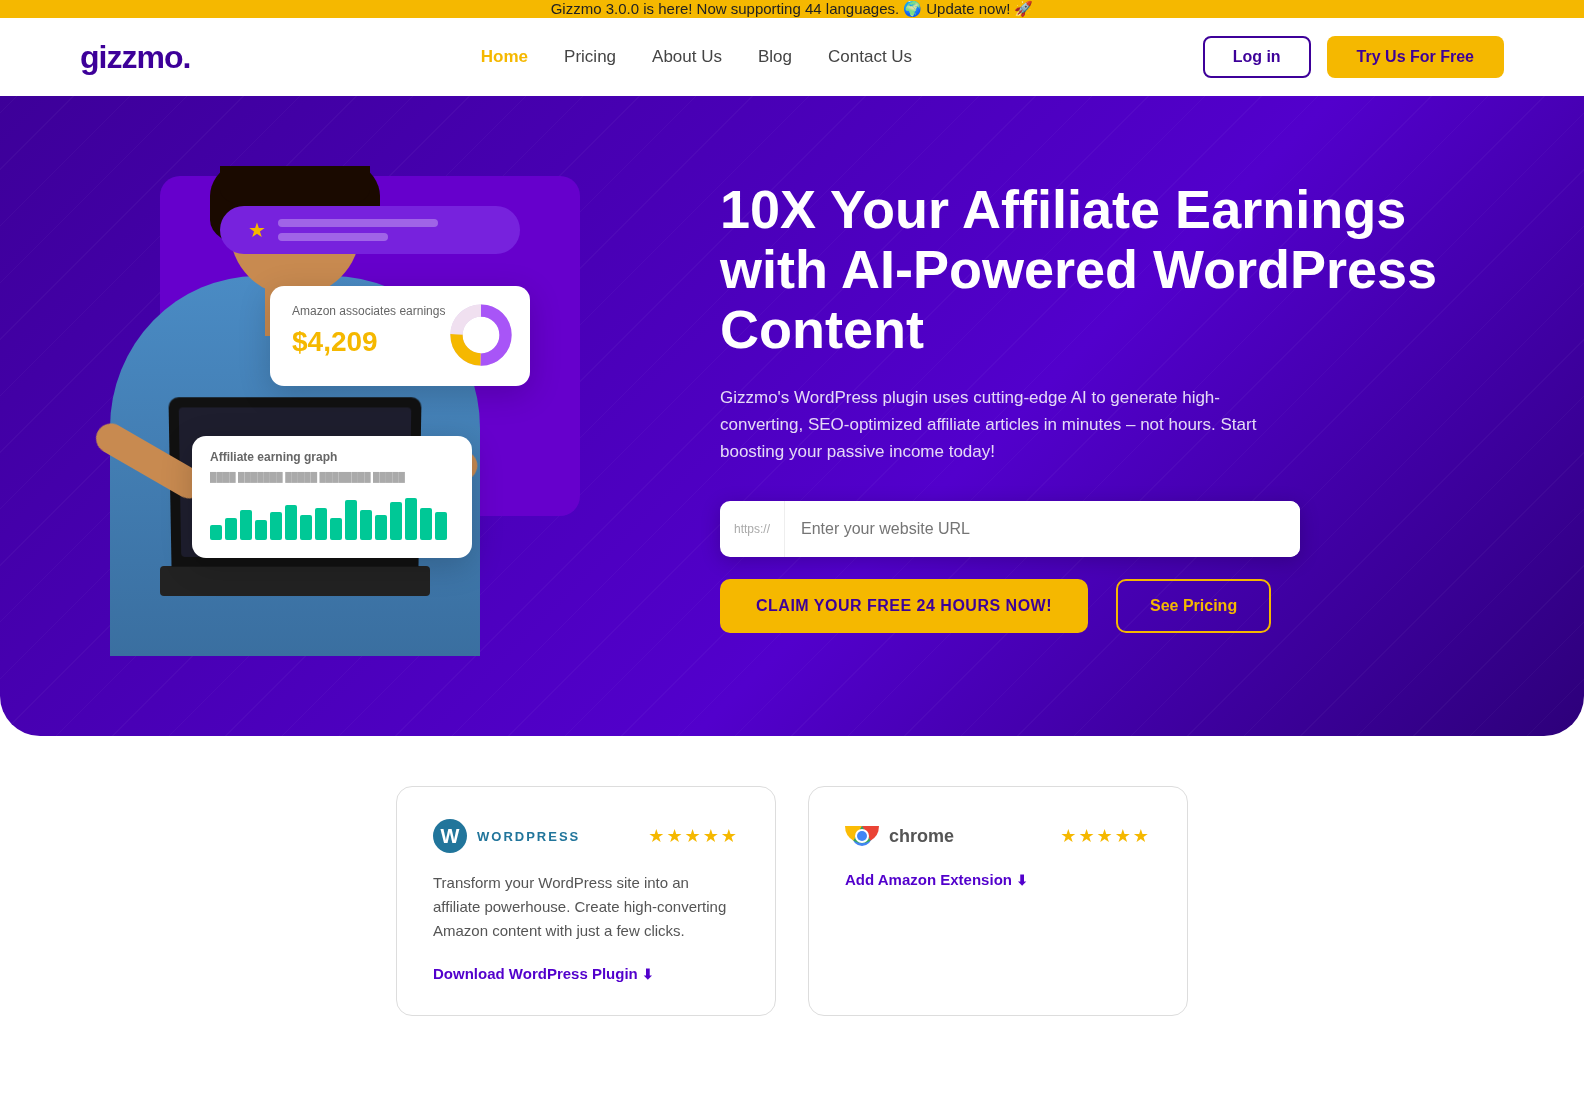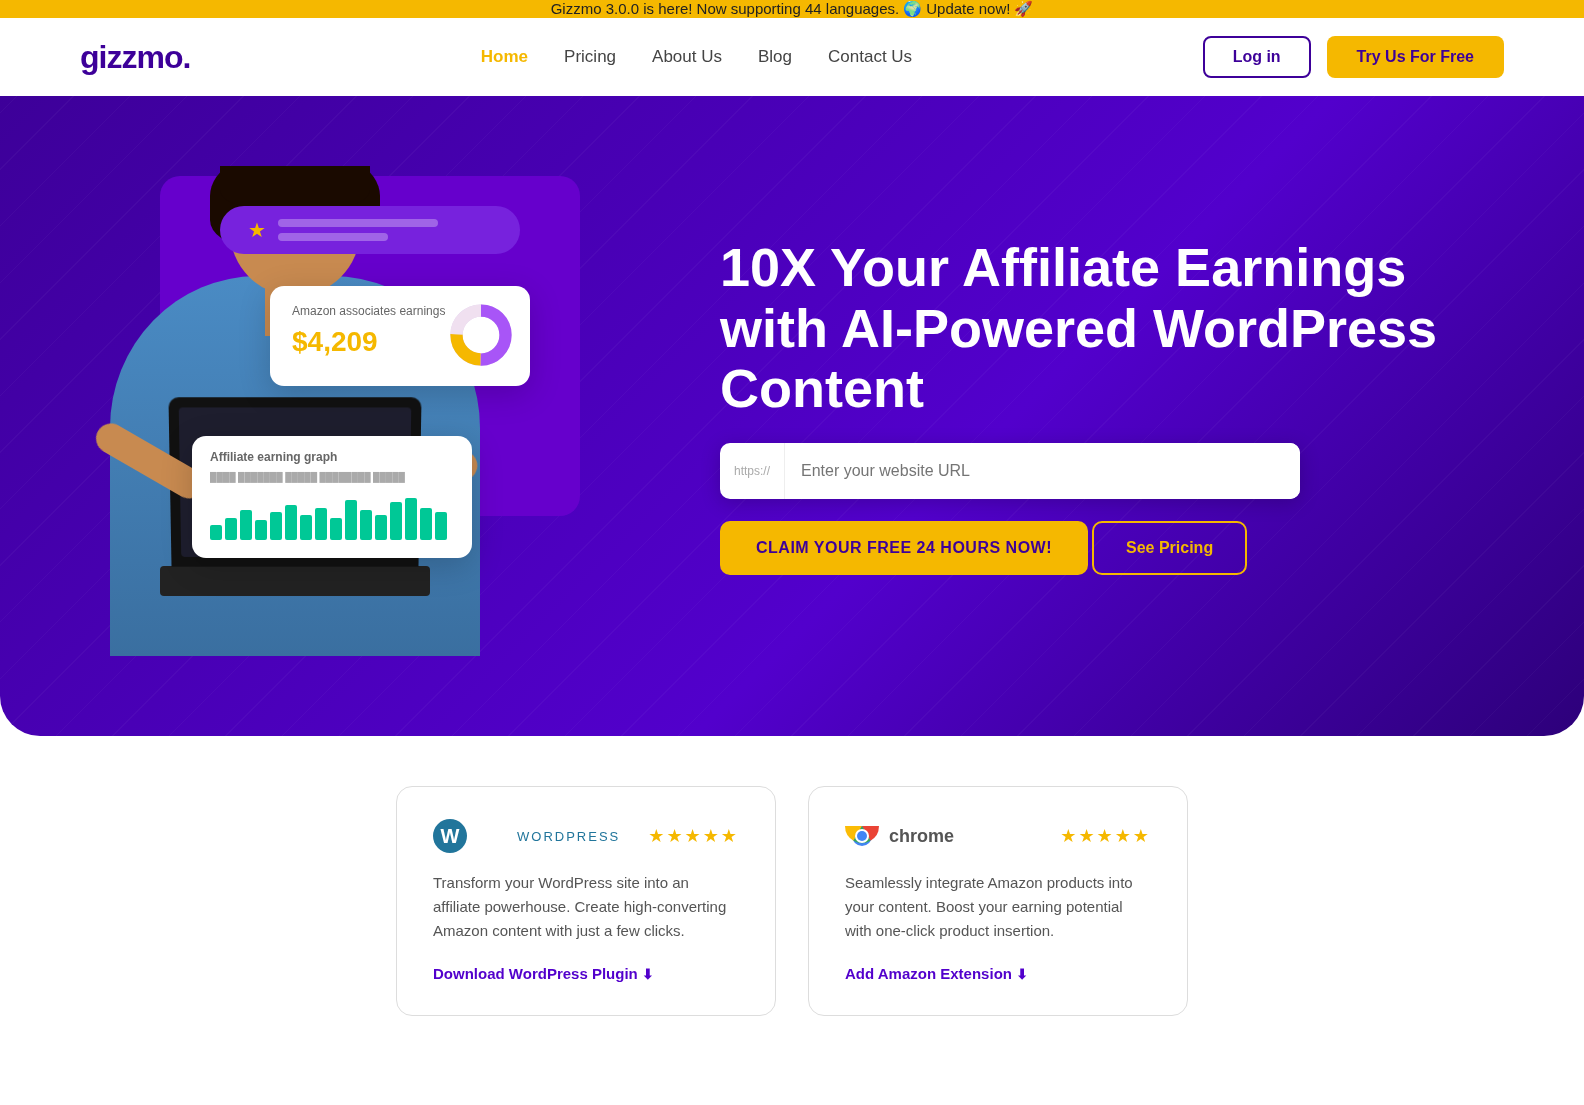--- a/index.html
+++ b/index.html
@@ -218,21 +218,21 @@
       flex: 1;
       border: none;
       outline: none;
       font-size: 16px;
       color: #666;
       padding: 12px 16px;
       height: 56px;
     }
     .cta-row {
       display: flex;
-      gap: 4px;
+      gap: 28px;
       align-items: center;
     }
     .btn-claim {
       background: #F5B800;
       color: #3d0099;
       border: none;
       padding: 18px 36px;
       border-radius: 10px;
       font-size: 16px;
       font-weight: 800;
@@ -406,40 +406,41 @@
         </div>
 
         <div style="position:absolute;bottom:180px;left:10px;width:120px;height:30px;background:#c88a50;border-radius:15px;transform:rotate(30deg);"></div>
         <div style="position:absolute;bottom:160px;right:30px;width:120px;height:30px;background:#c88a50;border-radius:15px;transform:rotate(-20deg);"></div>
       </div>
     </div>
   </div>
 
   <div class="hero-right">
     <h1 class="hero-title">10X Your Affiliate Earnings with AI-Powered WordPress Content</h1>
+    <p class="hero-desc">Gizzmo's WordPress plugin uses cutting-edge AI to generate high-converting, SEO-optimized affiliate articles in minutes – not hours. Start boosting your passive income today!</p>
 
     <div class="input-row">
       <span class="input-prefix">https://</span>
       <input type="text" placeholder="Enter your website URL" style="">
     </div>
 
     <div class="cta-row">
       <button class="btn-claim">CLAIM YOUR FREE 24 HOURS NOW!</button>
       <button class="btn-see-pricing">See Pricing</button>
     </div>
   </div>
 </section>
 
 <section class="cards-section">
 
   <div class="plugin-card">
     <div class="plugin-card-header">
       <div class="plugin-logo">
         <div class="wp-logo">W</div>
-        <span style="font-size:13px;text-transform:uppercase;letter-spacing:2px;color:#21759b;font-weight:400;margin-left:40px;">WordPress</span>
+        <span style="font-size:13px;text-transform:uppercase;letter-spacing:2px;color:#21759b;font-weight:700;">WordPress</span>
       </div>
       <div class="stars">★★★★★</div>
     </div>
     <p>Transform your WordPress site into an affiliate powerhouse. Create high-converting Amazon content with just a few clicks.</p>
     <a href="#">
       <span>Download WordPress Plugin</span>
       <span class="download-icon">⬇</span>
     </a>
   </div>
 
@@ -453,19 +454,18 @@
           <path d="M17 7 h17 a17 17 0 0 1 -8.5 14.7 z" fill="#EA4335"></path>
           <path d="M17 7 h-17 a17 17 0 0 0 8.5 14.7 z" fill="#FBBC05"></path>
           <path d="M8.5 21.7 a17 17 0 0 0 17 0 L17 7 z" fill="#34A853"></path>
           <circle cx="17" cy="17" r="7" fill="white"></circle>
           <circle cx="17" cy="17" r="5" fill="#4285F4"></circle>
         </svg>
         <span style="font-size:18px;color:#555;font-weight:700;">chrome</span>
       </div>
       <div class="stars">★★★★★</div>
     </div>
-    <p>Seamlessly integrate Amazon products into your content. Boost your earning potential with one-click product insertion.</p>
     <a href="#">
       <span>Add Amazon Extension</span>
       <span class="download-icon">⬇</span>
     </a>
   </div>
 </section>
 
 </body></html>

